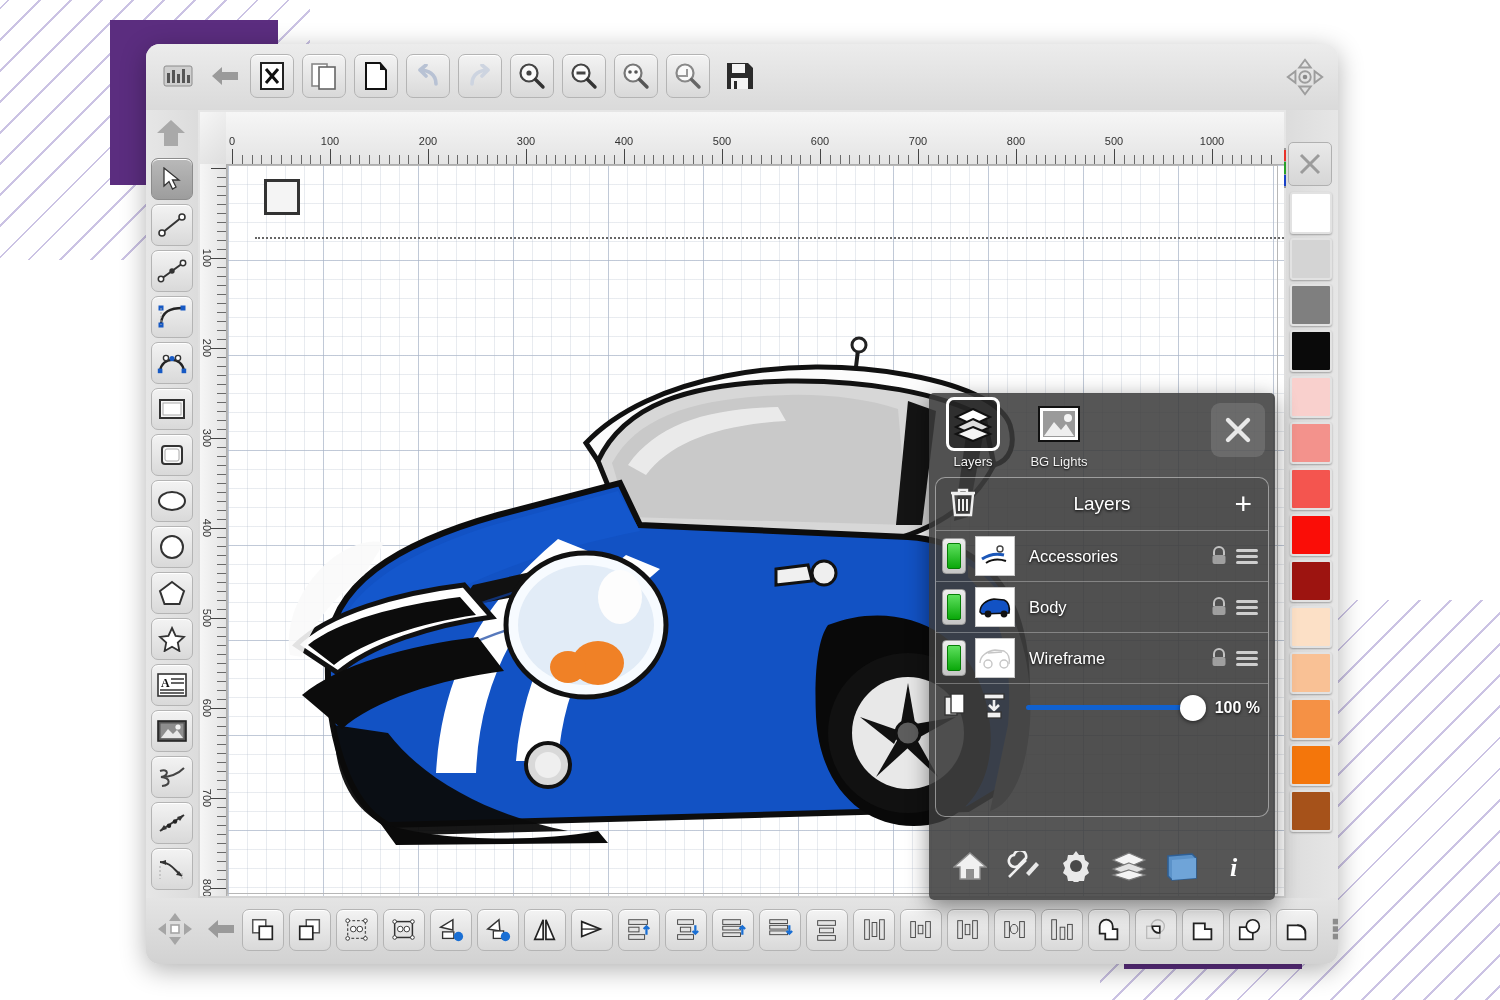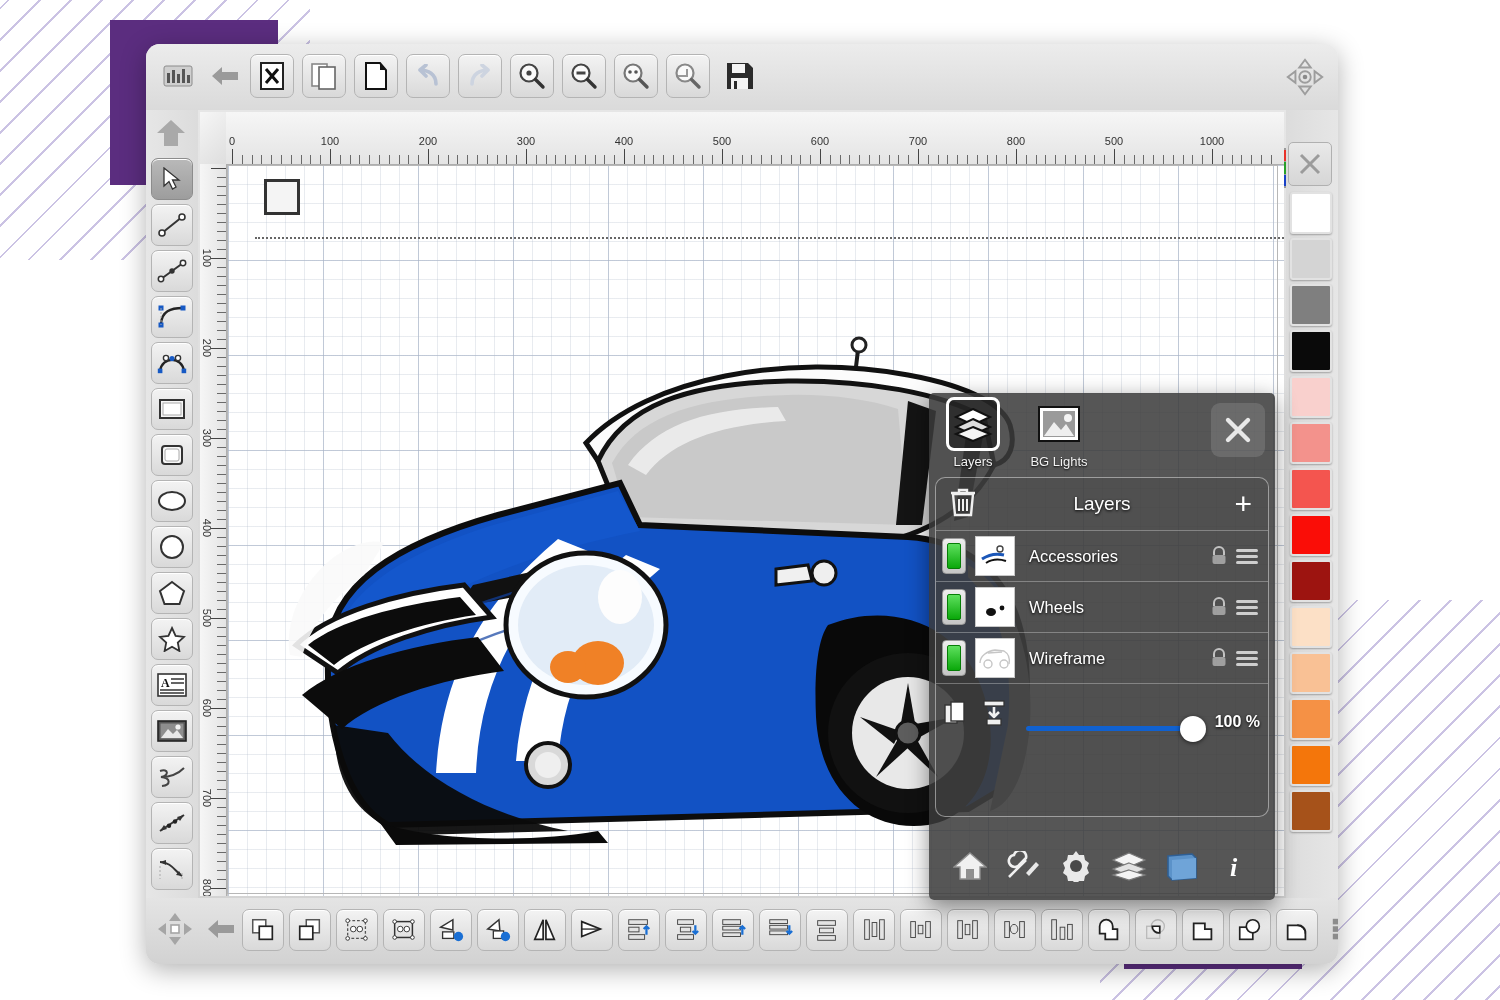--- a/index.html
+++ b/index.html
@@ -146,21 +146,21 @@
   .lyr-vis i{display:block;width:12px;height:24px;border-radius:2px;
     background:linear-gradient(180deg,#5ee05e,#0aa80a);border:1px solid #067d06;}
   .lyr-thumb{width:38px;height:38px;background:#fff;border:1px solid #c8c8c8;
     margin-left:9px;flex:none;overflow:hidden;position:relative;}
   .lyr-name{margin-left:14px;font-size:16.5px;color:#fff;text-shadow:0 1px 3px #000;flex:1;}
   .lyr-check{width:26px;font-size:20px;color:#fff;text-shadow:0 1px 3px #000;text-align:center;}
   .lyr-lock{width:26px;display:flex;align-items:center;justify-content:center;}
   .lyr-drag{width:30px;display:flex;flex-direction:column;gap:3px;align-items:center;}
   .lyr-drag span{display:block;width:22px;height:3px;background:rgba(255,255,255,.72);border-radius:2px;}
 
-  #lo-opacity{position:relative;height:48px;display:flex;align-items:flex-end;
+  #lo-opacity{position:relative;height:48px;display:flex;align-items:center;
     border-top:1px solid rgba(255,255,255,.30);padding:0 8px;box-sizing:border-box;}
   #opa-track{position:relative;flex:1;height:5px;background:#1061d0;border-radius:3px;margin:0 8px 0 12px;}
   #opa-knob{position:absolute;right:-12px;top:50%;transform:translateY(-50%);
     width:26px;height:26px;border-radius:50%;background:#fff;box-shadow:0 1px 4px rgba(0,0,0,.6);}
   #opa-val{font-size:16px;font-weight:bold;color:#fff;text-shadow:0 1px 3px #000;width:58px;text-align:right;}
 
   #lo-nav{position:absolute;left:0;right:0;bottom:4px;height:60px;
     display:flex;align-items:center;justify-content:space-around;padding:0 14px;box-sizing:border-box;}
   .lo-nav-i{width:40px;height:40px;display:flex;align-items:center;justify-content:center;}
 </style>
@@ -973,24 +973,25 @@
               <span></span>
               <span></span>
               <span></span>
             </div>
           </div>
           <div class="lyr-row">
             <div class="lyr-vis">
               <i></i>
             </div>
             <div class="lyr-thumb"><svg width="38" height="38" viewBox="0 0 38 38">
-                <ellipse cx="15" cy="24" rx="5" ry="4" fill="#111"></ellipse>
-                <circle cx="26" cy="20" r="2.4" fill="#111"></circle>
+                <path d="M4 24 C4 17 10 12 18 11 L28 12 C33 14 34 20 33 25 L6 26 Z" fill="#1252c4" stroke="#0d0d0d" stroke-width="1.6"></path>
+                <circle cx="12" cy="26" r="3.4" fill="#111"></circle>
+                <circle cx="28" cy="26" r="3.4" fill="#111"></circle>
               </svg></div>
-            <div class="lyr-name">Wheels</div>
+            <div class="lyr-name">Body</div>
             <div class="lyr-check"></div>
             <div class="lyr-lock">
               <svg width="18" height="20" viewBox="0 0 18 20">
                 <path d="M4 9 V6 a5 5 0 0 1 10 0 V9" fill="none" stroke="rgba(255,255,255,.65)" stroke-width="2"></path>
                 <rect x="2.5" y="9" width="13" height="9" rx="2" fill="rgba(255,255,255,.45)"></rect>
               </svg>
             </div>
             <div class="lyr-drag">
               <span></span>
               <span></span>

